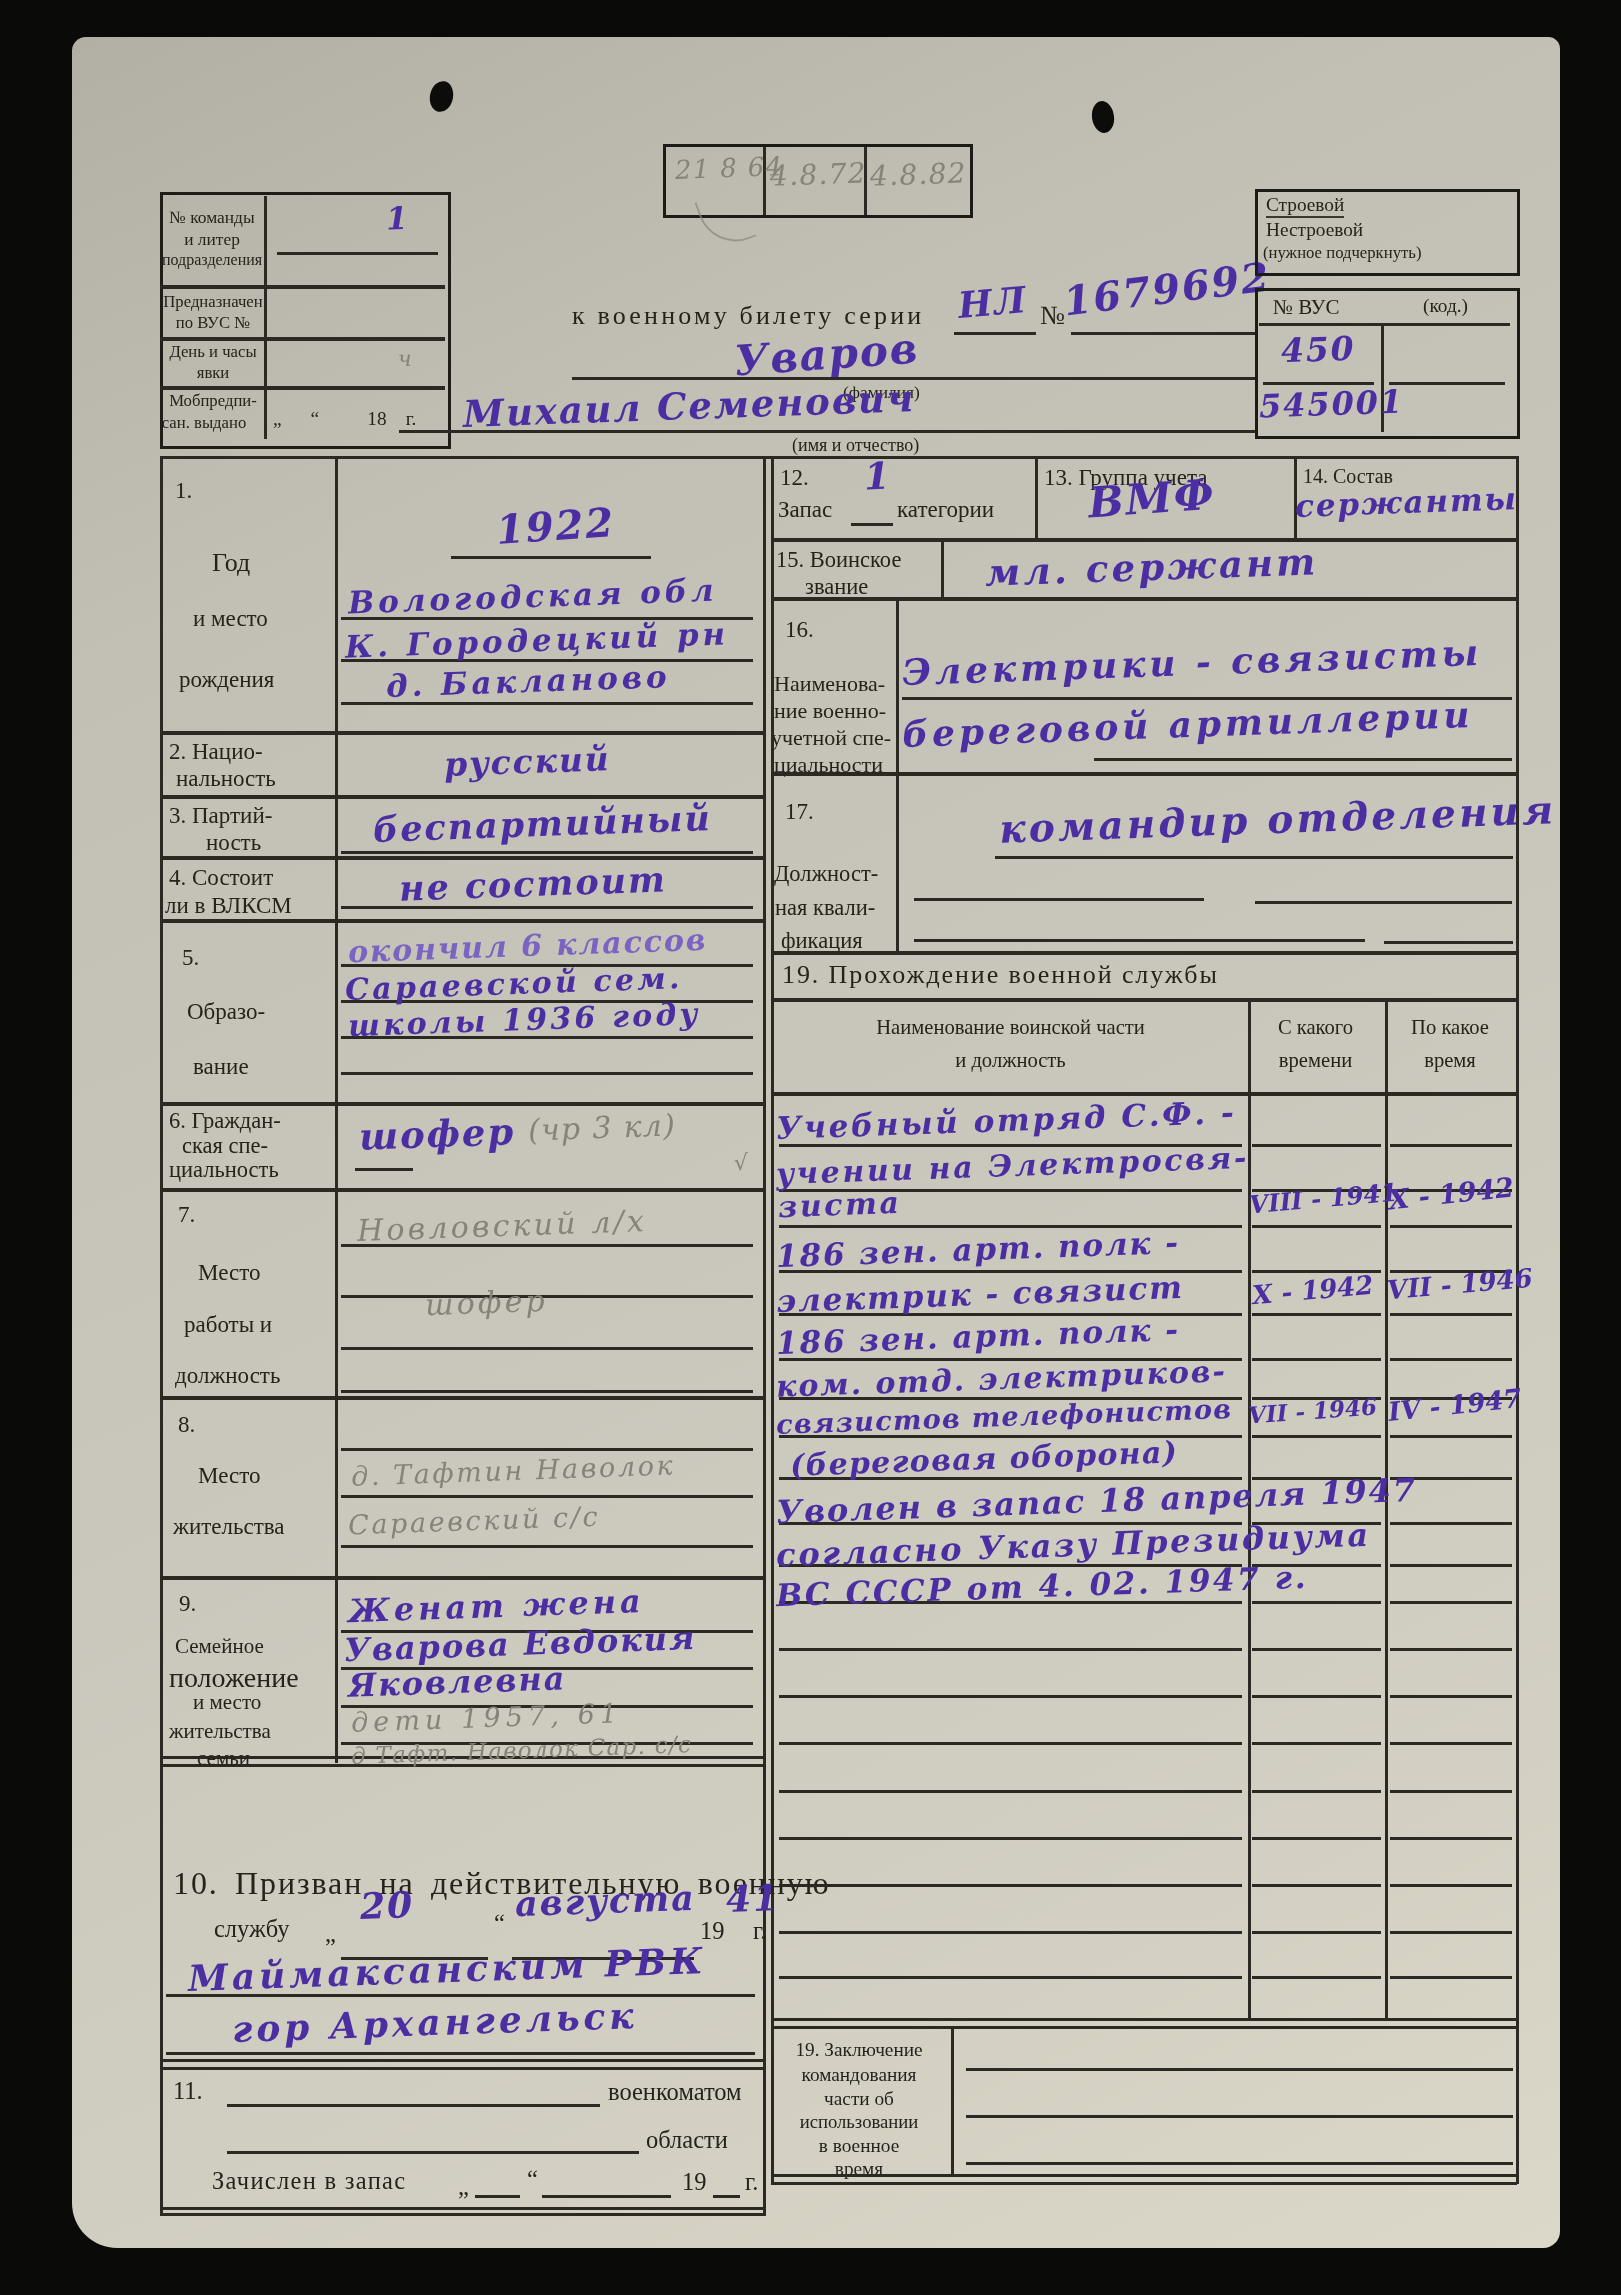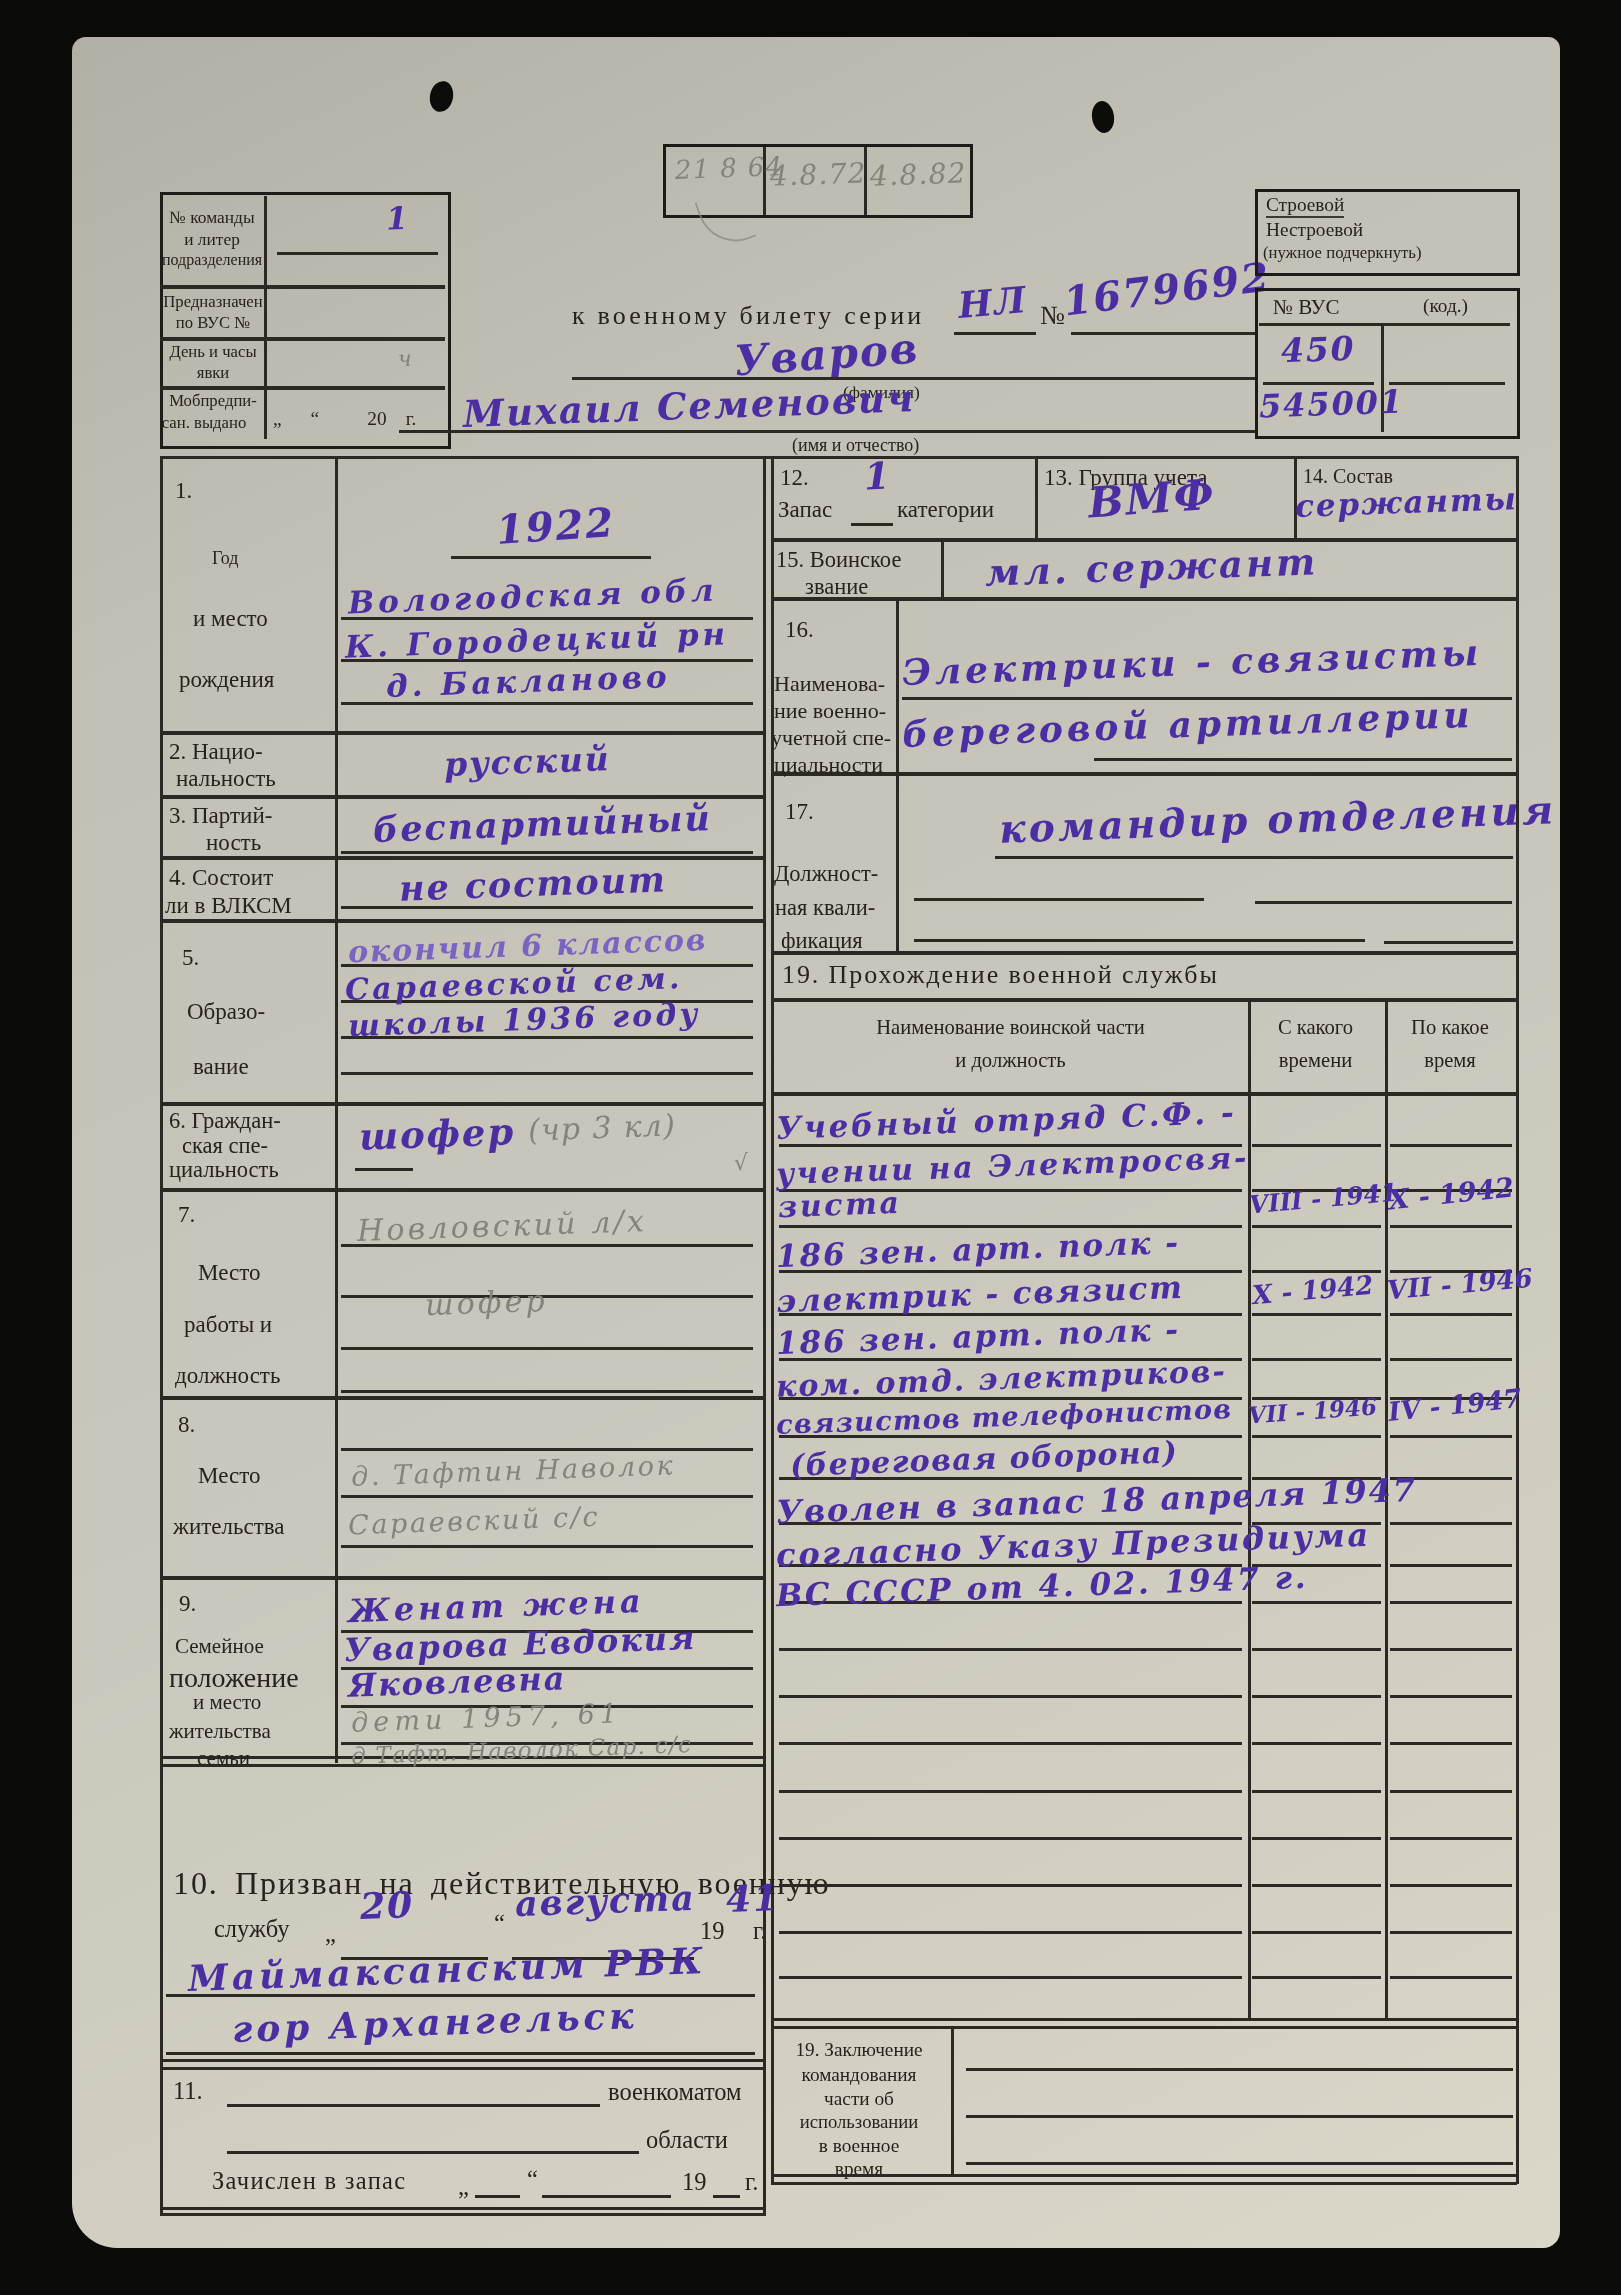--- a/index.html
+++ b/index.html
@@ -55,21 +55,21 @@
 
   <div class="lbl ctr" style="left:160px;top:292px;width:106px;font-size:16.7px;">Предназначен</div>
   <div class="lbl ctr" style="left:160px;top:313px;width:106px;font-size:16.7px;">по ВУС №</div>
 
   <div class="lbl ctr" style="left:160px;top:342px;width:106px;font-size:16.7px;">День и часы</div>
   <div class="lbl ctr" style="left:160px;top:363px;width:106px;font-size:16.7px;">явки</div>
   <div class="pc" style="left:398px;top:346px;font-size:22px;">ч</div>
 
   <div class="lbl ctr" style="left:160px;top:391px;width:106px;font-size:16.7px;">Мобпредпи-</div>
   <div class="lbl ctr" style="left:160px;top:413px;width:88px;font-size:16.7px;">сан. выдано</div>
-  <div class="lbl pre" style="left:273px;top:408px;font-size:19.3px;">„      “          20    г.</div>
+  <div class="lbl pre" style="left:273px;top:408px;font-size:19.3px;">„      “          18    г.</div>
 
 
   <div class="lbl" style="left:572px;top:301px;font-size:26px;letter-spacing:3.2px;">к военному билету серии</div>
   <div class="hline" style="left:954px;top:332px;width:82px;"></div>
   <div class="lbl" style="left:1040px;top:301px;font-size:26px;">№</div>
   <div class="hline" style="left:1071px;top:332px;width:184px;"></div>
   <div class="hw" style="left:958px;top:281px;font-size:36px;transform:rotate(-5deg);">НЛ</div>
   <div class="hw" style="left:1063px;top:265px;font-size:40px;transform:rotate(-7deg);">1679692</div>
 
   <div class="hw" style="left:734px;top:330px;font-size:42px;transform:rotate(-4deg);">Уваров</div>
@@ -111,21 +111,21 @@
   <div class="hline" style="left:160px;top:1396px;width:606px;height:3.9px;"></div>
   <div class="hline" style="left:160px;top:1576px;width:606px;height:3.9px;"></div>
   <div class="hline" style="left:160px;top:1756px;width:606px;height:3.2px;"></div>
   <div class="hline" style="left:160px;top:1764px;width:606px;height:3.2px;"></div>
   <div class="hline" style="left:160px;top:2059px;width:606px;height:3.2px;"></div>
   <div class="hline" style="left:160px;top:2067px;width:606px;height:3.2px;"></div>
   <div class="hline" style="left:160px;top:2207px;width:606px;height:3.2px;"></div>
   <div class="hline" style="left:160px;top:2213px;width:606px;height:3.2px;"></div>
 
   <div class="lbl" style="left:175px;top:478px;font-size:23px;">1.</div>
-  <div class="lbl" style="left:212px;top:548px;font-size:18px;">Год</div>
+  <div class="lbl" style="left:212px;top:548px;font-size:26px;">Год</div>
   <div class="lbl" style="left:193px;top:606px;font-size:23px;">и место</div>
   <div class="lbl" style="left:179px;top:667px;font-size:23px;">рождения</div>
   <div class="hw" style="left:496px;top:502px;font-size:40px;transform:rotate(-4deg);">1922</div>
   <div class="hline" style="left:451px;top:556px;width:200px;"></div>
   <div class="hline" style="left:341px;top:617px;width:412px;"></div>
   <div class="hline" style="left:341px;top:659px;width:412px;"></div>
   <div class="hline" style="left:341px;top:702px;width:412px;"></div>
   <div class="hw" style="left:348px;top:578px;font-size:31px;letter-spacing:3.9px;">Вологодская обл</div>
   <div class="hw" style="left:345px;top:622px;font-size:31px;letter-spacing:3.9px;">К. Городецкий рн</div>
   <div class="hw" style="left:386px;top:663px;font-size:31px;letter-spacing:3.9px;">д. Бакланово</div>

